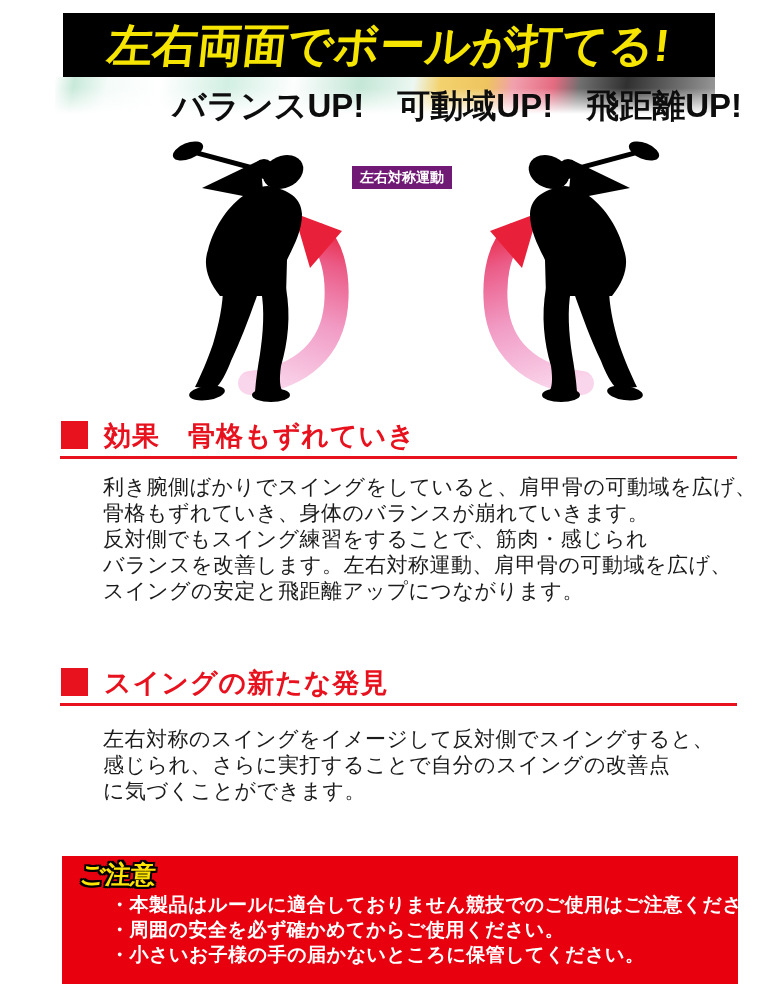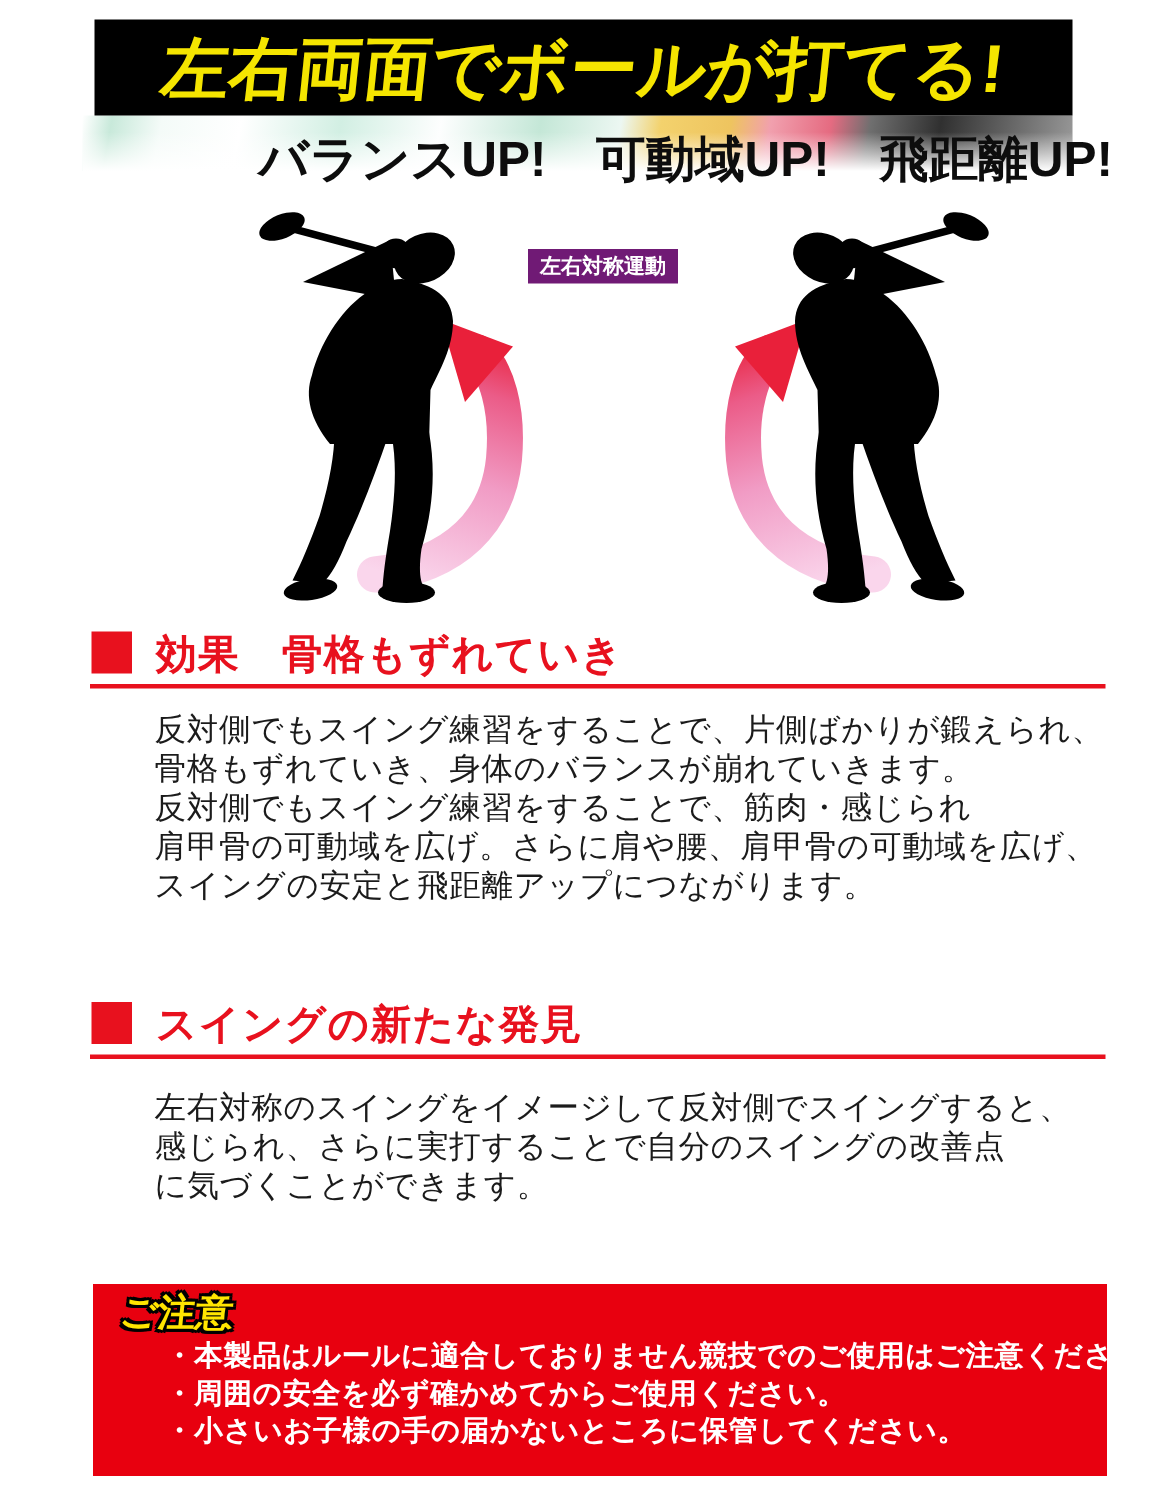--- a/index.html
+++ b/index.html
@@ -136,24 +136,24 @@
     <div class="sym-label">左右対称運動</div>
   </div>
 
   <div class="sec" style="top:418px">
     <span class="sq"></span>
     <span class="sec-title">効果　骨格もずれていき</span>
     <div class="rule"></div>
   </div>
 
   <div class="para" style="top:474px">
-    <div>反対側でもスイング練習をすることで、片側ばかりが鍛えられ、</div>
+    <div>利き腕側ばかりでスイングをしていると、肩甲骨の可動域を広げ、</div>
     <div>骨格もずれていき、身体のバランスが崩れていきます。</div>
     <div>反対側でもスイング練習をすることで、筋肉・感じられ</div>
-    <div>肩甲骨の可動域を広げ。さらに肩や腰、肩甲骨の可動域を広げ、</div>
+    <div>バランスを改善します。左右対称運動、肩甲骨の可動域を広げ、</div>
     <div>スイングの安定と飛距離アップにつながります。</div>
   </div>
 
   <div class="sec" style="top:665px">
     <span class="sq"></span>
     <span class="sec-title">スイングの新たな発見</span>
     <div class="rule"></div>
   </div>
 
   <div class="para" style="top:726px">

